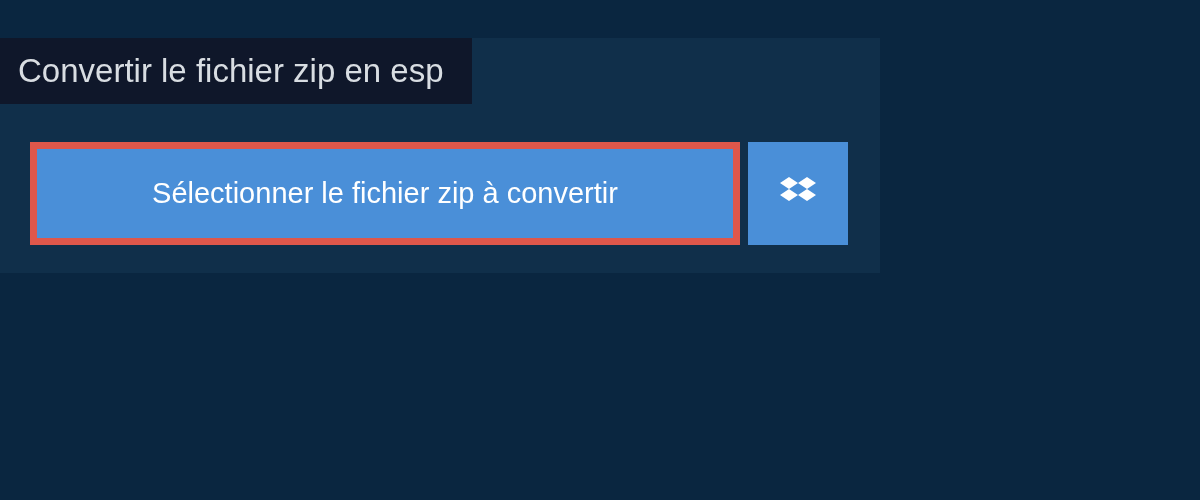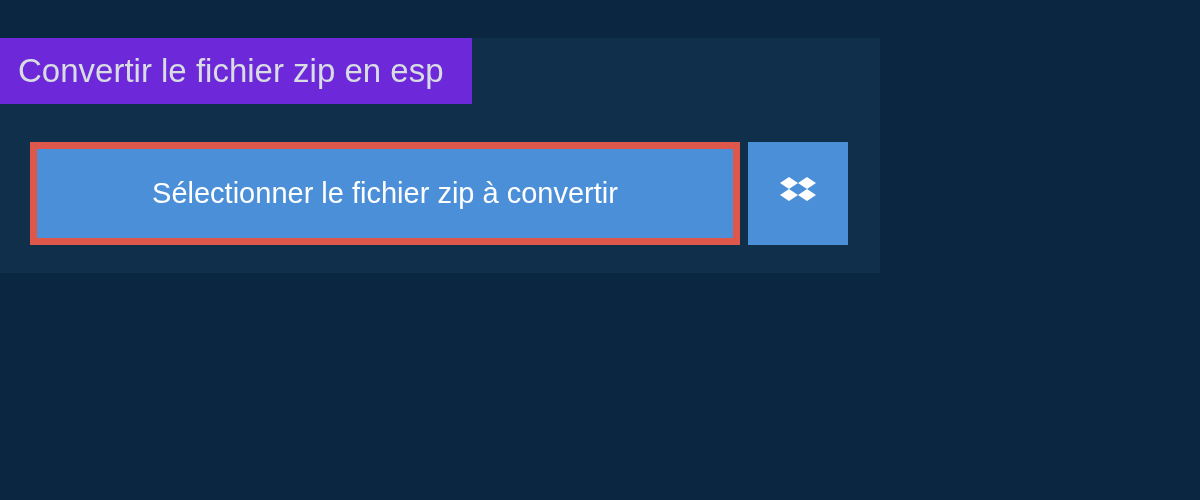--- a/index.html
+++ b/index.html
@@ -15,21 +15,21 @@
       overflow: hidden;
     }
     .panel {
       background-color: #102f4a;
       margin-top: 38px;
       width: 880px;
       padding-bottom: 28px;
     }
     .title-wrap {
       display: inline-block;
-      background-color: #6d28d9;
+      background-color: #0f172a;
       padding: 14px 28px 14px 18px;
     }
     .title {
       color: #d8dde2;
       font-size: 33px;
       font-weight: 400;
     }
     .button-row {
       display: flex;
       margin-left: 30px;

